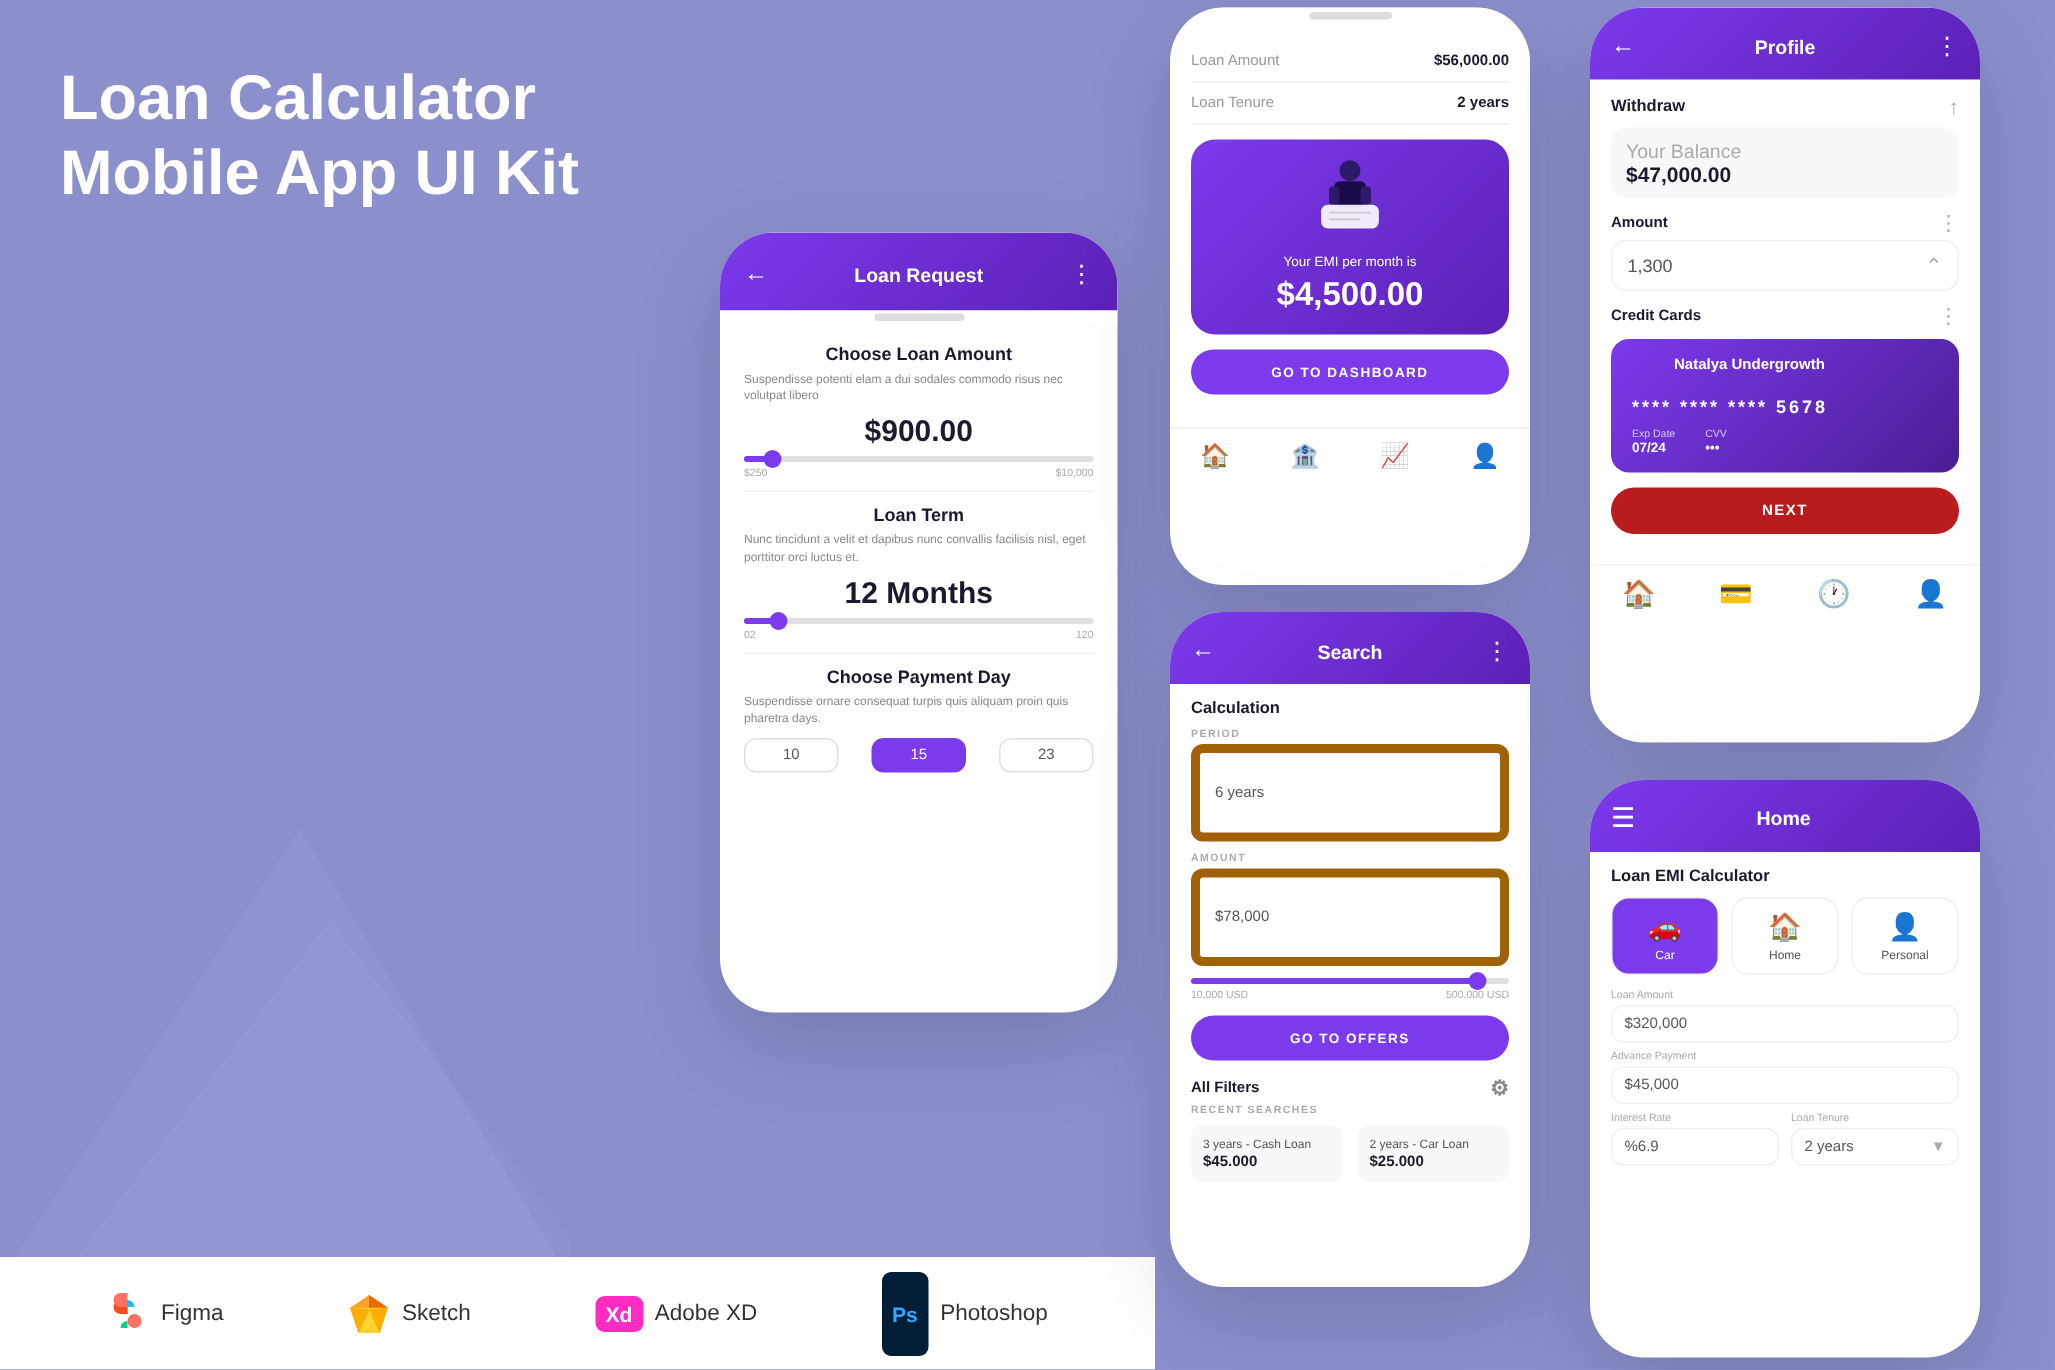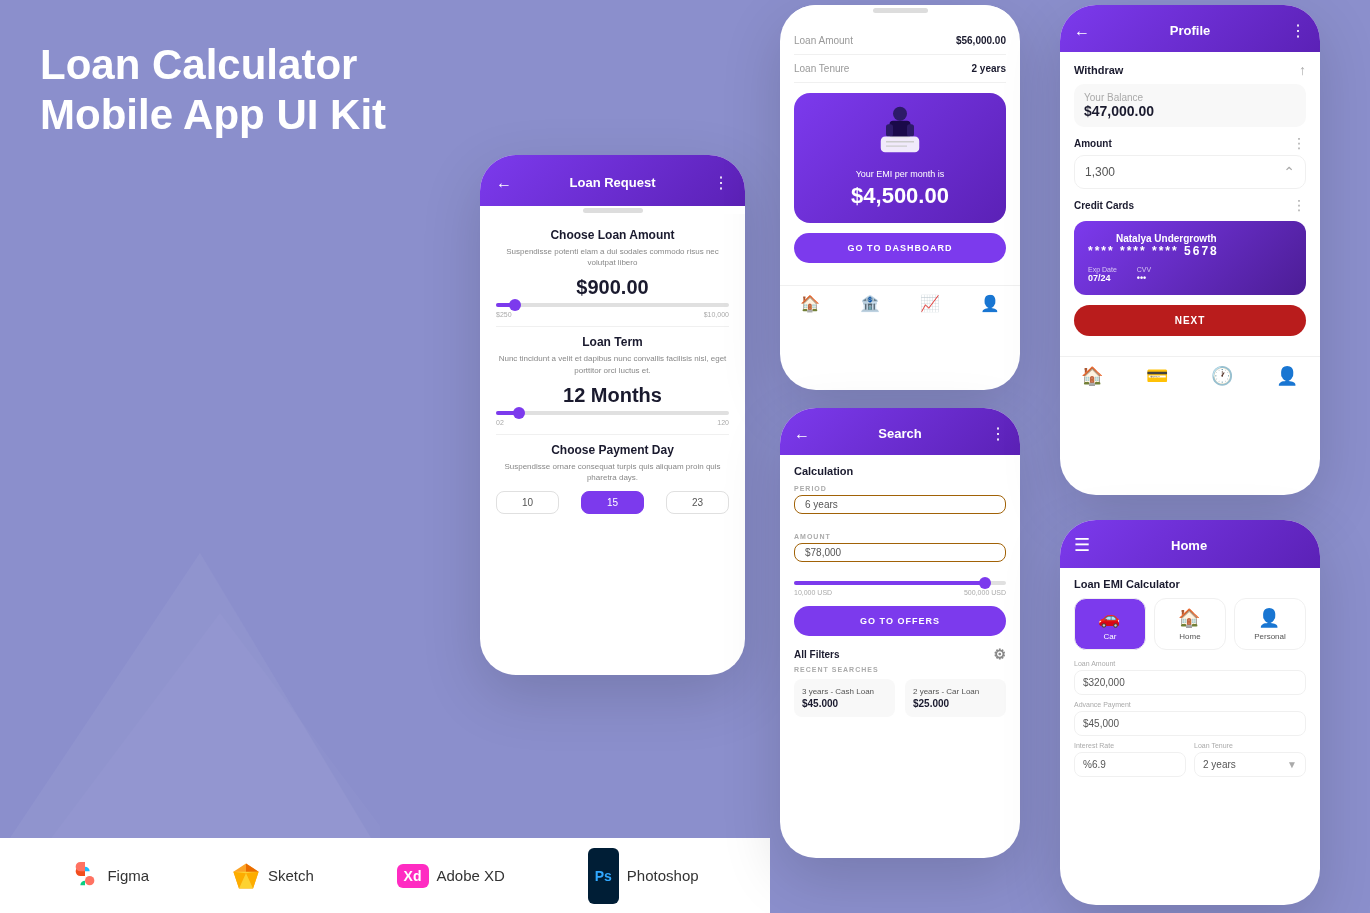--- a/index.html
+++ b/index.html
@@ -91,21 +91,21 @@
     }
     .section-title {
       font-size: 12px;
       font-weight: 700;
       text-align: center;
       color: #1a1a2e;
       margin-bottom: 4px;
     }
     .section-desc {
       font-size: 8px;
-      text-align: center;
+      text-align: left;
       color: #888;
       line-height: 1.4;
       margin-bottom: 8px;
     }
     .amount-display {
       font-size: 20px;
       font-weight: 700;
       text-align: center;
       color: #1a1a2e;
       margin-bottom: 4px;
@@ -246,26 +246,26 @@
       padding: 16px 14px 12px;
       display: flex;
       align-items: center;
       justify-content: space-between;
       color: white;
     }
     .phone3-body { padding: 10px 14px; }
     .calc-title { font-size: 11px; font-weight: 700; color: #1a1a2e; margin-bottom: 8px; }
     .field-label { font-size: 7px; font-weight: 700; color: #aaa; letter-spacing: 1px; margin-bottom: 3px; }
     .field-value-box {
-      border: 1px solid #a16207;
+      border: 6px solid #a16207;
       border-radius: 8px;
-      padding: 3px 10px;
+      padding: 21px 10px;
       font-size: 10px;
       color: #555;
-      margin-bottom: 19px;
+      margin-bottom: 8px;
     }
     .amount-slider-row {
       display: flex;
       justify-content: space-between;
       font-size: 7px;
       color: #aaa;
       margin-top: 2px;
     }
     .go-offers-btn {
       display: block;
@@ -322,21 +322,21 @@
       align-items: center;
       margin-bottom: 6px;
     }
     .withdraw-label { font-size: 11px; font-weight: 600; color: #1a1a2e; }
     .balance-box {
       background: #f8f8f8;
       border-radius: 10px;
       padding: 8px 10px;
       margin-bottom: 8px;
     }
-    .balance-label { font-size: 10px; color: #aaa; }
+    .balance-label { font-size: 13px; color: #aaa; }
     .balance-value { font-size: 14px; font-weight: 700; color: #1a1a2e; }
     .section-row {
       display: flex;
       justify-content: space-between;
       align-items: center;
       margin-bottom: 4px;
     }
     .section-row-label { font-size: 10px; font-weight: 600; color: #1a1a2e; }
     .amount-input-box {
       border: 1px solid #f0f0f0;
@@ -349,21 +349,21 @@
     }
     .amount-input-val { font-size: 12px; color: #555; }
     .credit-cards-section { margin-bottom: 8px; }
     .credit-card-widget {
       background: linear-gradient(135deg, #7C3AED, #4C1D95);
       border-radius: 12px;
       padding: 12px 14px;
       color: white;
       margin-top: 6px;
     }
-    .card-name { font-size: 10px; font-weight: 600; margin-bottom: 0; padding-left: 28px; }
+    .card-name { font-size: 10px; font-weight: 600; margin-bottom: 15px; padding-left: 28px; }
     .card-number { font-size: 12px; letter-spacing: 2px; font-weight: 600; margin-bottom: 8px; }
     .card-footer { display: flex; gap: 20px; }
     .card-footer-label { font-size: 7px; color: rgba(255,255,255,0.7); }
     .card-footer-val { font-size: 9px; font-weight: 600; }
     .next-btn {
       display: block;
       width: 100%;
       padding: 10px;
       background: #b91c1c;
       color: white;

